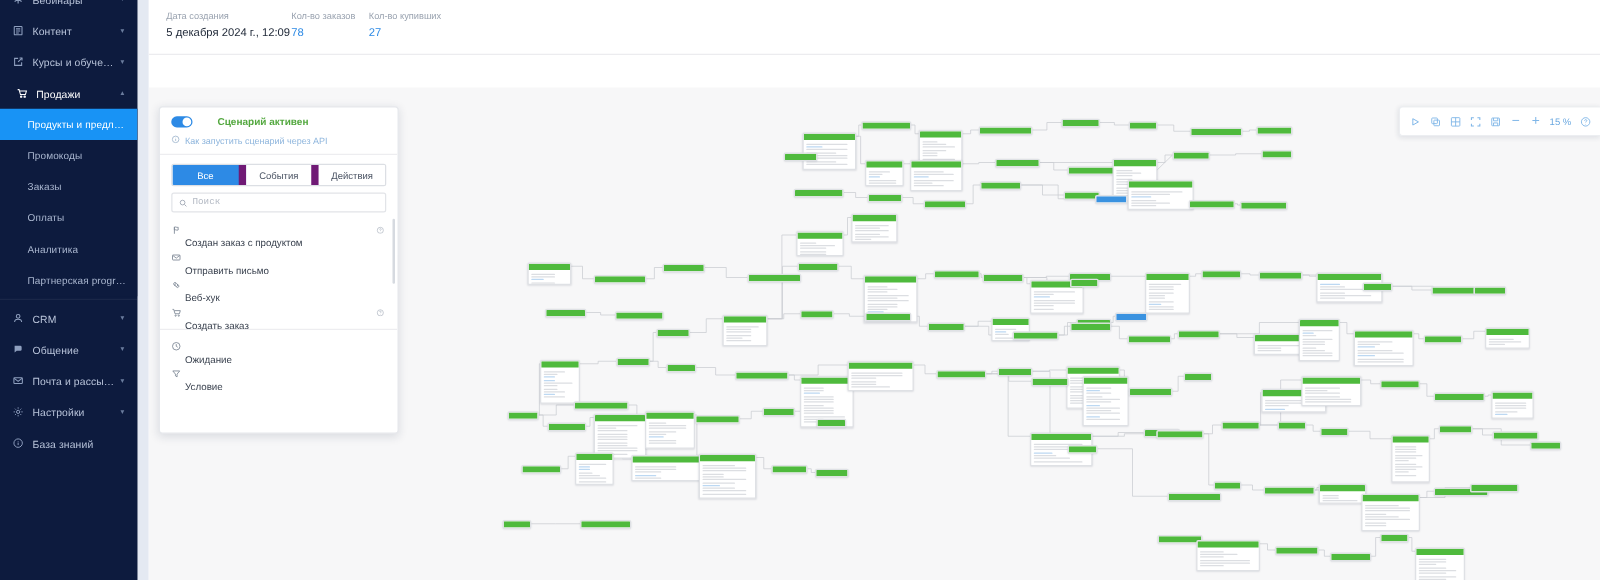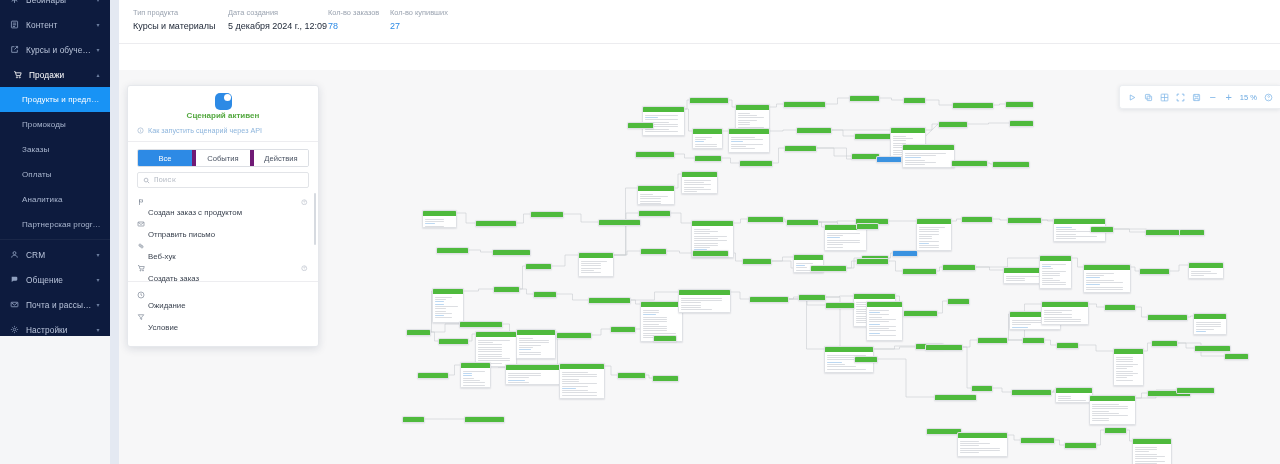--- a/index.html
+++ b/index.html
@@ -8,21 +8,21 @@
     width: 1280px; height: 464px;
     overflow: hidden;
     font-family: "Liberation Sans", sans-serif;
     background: #f5f6f8;
     color: #1f2d3d;
   }
   #app { position: relative; width: 1280px; height: 464px; display: flex; }
 
   
   #sidebar {
-    width: 110px; height: 336px;
+    width: 110px; height: 464px;
     background: #0d1b3e;
     flex: 0 0 110px;
     position: relative;
     overflow: hidden;
     padding-top: 0;
   }
   .nav-item {
     display: flex; align-items: center;
     height: 25px;
     padding: 0 8px 0 9px;
@@ -129,21 +129,21 @@
     width: 192px; height: 262px;
     background: #ffffff;
     border: 1px solid #e6e8ec;
     border-radius: 3px;
     box-shadow: 0 2px 8px rgba(20,35,70,.13);
     overflow: hidden;
     z-index: 20;
     display: flex; flex-direction: column;
   }
   #panel-top { padding: 7px 9px 6px 9px; }
-  .toggle-row { display: flex; align-items: center; gap: 1px; flex-direction: column; }
+  .toggle-row { display: flex; align-items: center; gap: 20px; }
   .switch {
     width: 17px; height: 9px; border-radius: 5px;
     background: #2d8ae5; position: relative; flex: 0 0 17px; cursor: pointer;
   }
   .switch .knob {
     position: absolute; right: 1px; top: 1px;
     width: 7px; height: 7px; border-radius: 50%; background: #fff;
   }
   .toggle-lbl { font-size: 8px; color: #53a83f; font-weight: bold; }
   .api-row { display: flex; align-items: center; gap: 4px; margin-top: 6px; }
@@ -151,21 +151,21 @@
   .api-link { font-size: 7.2px; color: #8fb6dd; cursor: pointer; }
   #panel-div { height: 1px; background: #ededf0; }
 
   #seg {
     display: flex; margin: 7px 9px 0 9px;
     border: 1px solid #dcdfe4; border-radius: 2px; overflow: hidden;
   }
   .seg-btn {
     flex: 1 1 0; text-align: center; font-size: 7.6px; color: #4a5363;
     padding: 3.5px 0; cursor: pointer; background: #fff;
-    border-right: 4px solid #701a75;
+    border-right: 6px solid #701a75;
   }
   .seg-btn:last-child { border-right: none; }
   .seg-btn.active { background: #2d8ae5; color: #fff; }
 
   #search {
     display: flex; align-items: center; gap: 4px;
     margin: 5px 9px 0 9px;
     border: 1px solid #e2e4e8; border-radius: 2px;
     padding: 3px 5px; background: #fff;
   }
@@ -349,24 +349,20 @@
 
   </nav>
 
   <div id="seam"></div>
 
   <section id="main">
 
     <div id="header">
       <div class="clip-title"></div>
       <div id="meta">
-        <div class="meta-col c1">
-          <div class="meta-k">Тип продукта</div>
-          <div class="meta-v">Курсы и материалы</div>
-        </div>
         <div class="meta-col c2">
           <div class="meta-k">Дата создания</div>
           <div class="meta-v">5 декабря 2024 г., 12:09</div>
         </div>
         <div class="meta-col c3">
           <div class="meta-k">Кол-во заказов</div>
           <div class="meta-v link">78</div>
         </div>
         <div class="meta-col c4">
           <div class="meta-k">Кол-во купивших</div>

